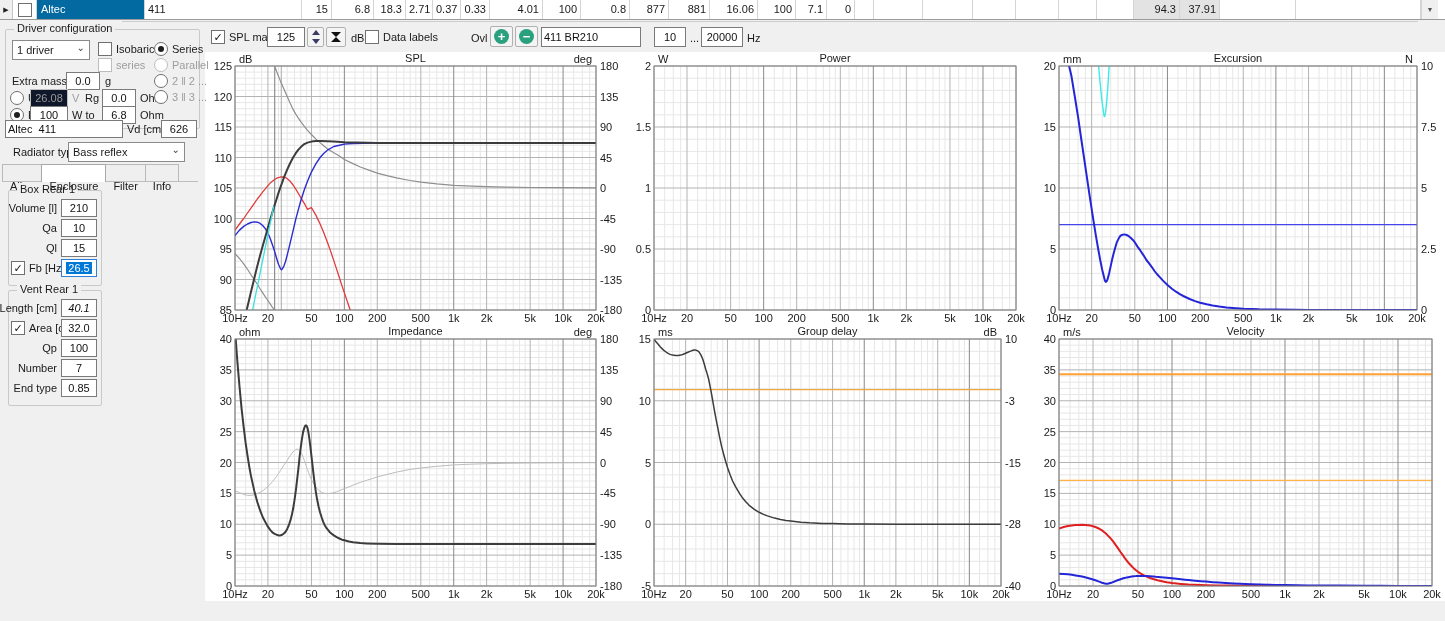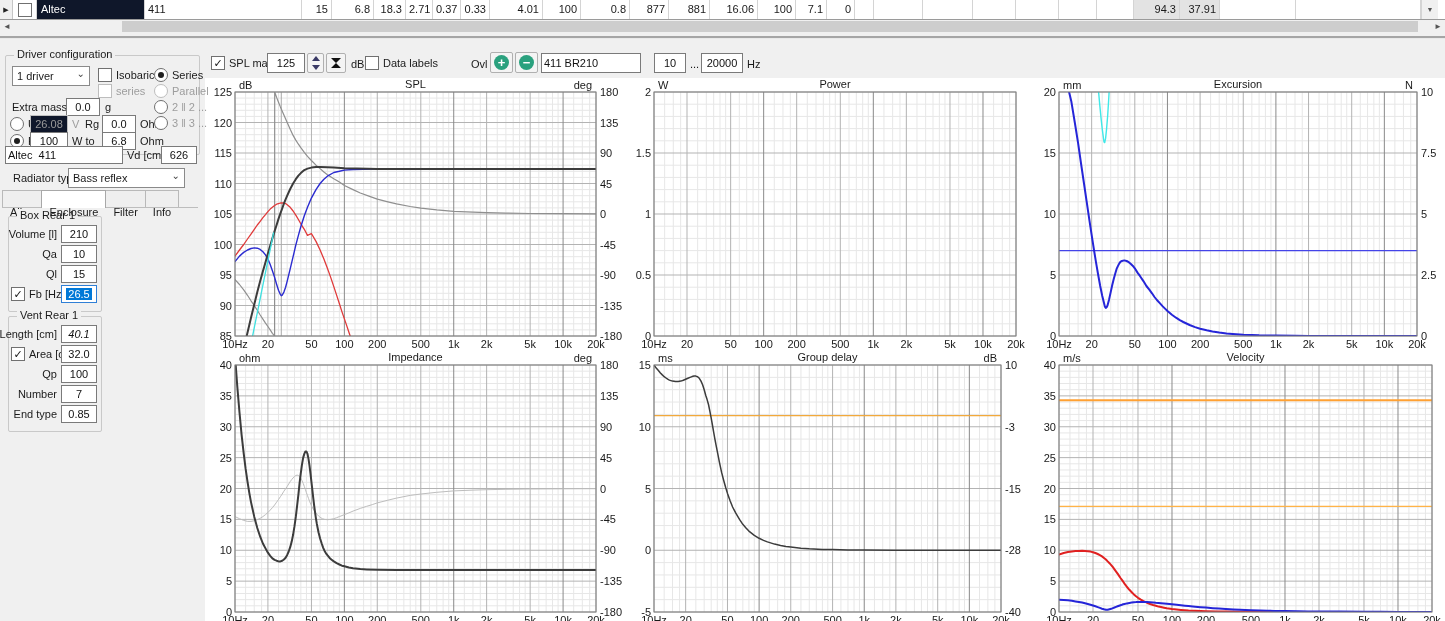--- a/index.html
+++ b/index.html
@@ -9,34 +9,34 @@
   .table-strip{position:absolute;top:0;left:0;width:1445px;height:19px;background:#fff;
                border-bottom:1px solid #9a9a9a;display:flex;align-items:stretch;overflow:hidden}
   .tcell{box-sizing:border-box;border-right:1px solid #d4d4d4;height:19px;line-height:18px;
          flex:none;padding:0 3px;text-align:right;background:#fff;white-space:nowrap}
   .tcell.left{text-align:left}
   .tcell.gray{background:#e3e3e3}
   .cell-arrow{flex:none;width:12px;background:#f0f0f0;border-right:1px solid #c6c6c6;
               display:flex;align-items:center;justify-content:center;font-size:7px;color:#222}
   .cell-check{flex:none;width:23px;background:#fff;border-right:1px solid #d4d4d4;
               display:flex;align-items:center;justify-content:center}
-  .cell-name{flex:none;width:103px;background:#0f172a;color:#fff;line-height:18px;
+  .cell-name{flex:none;width:103px;background:#0369a1;color:#fff;line-height:18px;
              padding-left:4px;border-right:1px solid #d4d4d4}
   .v-scroll{flex:none;width:16px;background:#f0f0f0;display:flex;align-items:center;
             justify-content:center;color:#555;font-size:7px;border-left:1px solid #d4d4d4}
   
   .h-scrollbar{position:absolute;top:20px;left:0;width:1445px;height:13px;background:#f0f0f0}
   .h-scrollbar .arr{position:absolute;top:0;width:14px;height:13px;display:flex;align-items:center;
                     justify-content:center;color:#555;font-size:8px}
   .h-scrollbar .arr.right{right:0}
   .h-thumb{position:absolute;left:122px;top:1px;height:11px;width:1296px;background:#cdcdcd}
   .groove{position:absolute;top:36px;left:0;width:1445px;height:2px;background:#a5a5a5;
           border-bottom:1px solid #e9e9e9}
   
-  .main{position:absolute;top:48px;left:0;width:1445px;height:534px;display:flex}
+  .main{position:absolute;top:22px;left:0;width:1445px;height:534px;display:flex}
   .left-panel{flex:none;width:205px;background:#f0f0f0;position:relative}
   .right-pane{flex:1;display:flex;flex-direction:column;background:#fff;min-width:0}
   .toolbar{flex:none;height:30px;background:#f0f0f0;position:relative}
   .charts{flex:1;display:grid;grid-template-columns:419px 405px 416px;grid-template-rows:273px 276px;background:#fff}
   .charts svg{display:block}
   svg text{font-family:"Liberation Sans",sans-serif;font-size:11px;fill:#1a1a1a}
   
   .gbox{position:absolute;border:1px solid #c9c9c9;border-radius:2px}
   .gbox>.legend{position:absolute;top:-8px;left:8px;background:#f0f0f0;padding:0 3px;white-space:nowrap}
   .win-input{box-sizing:border-box;border:1px solid #7a7a7a;background:#fff;font-family:"Liberation Sans",sans-serif;

